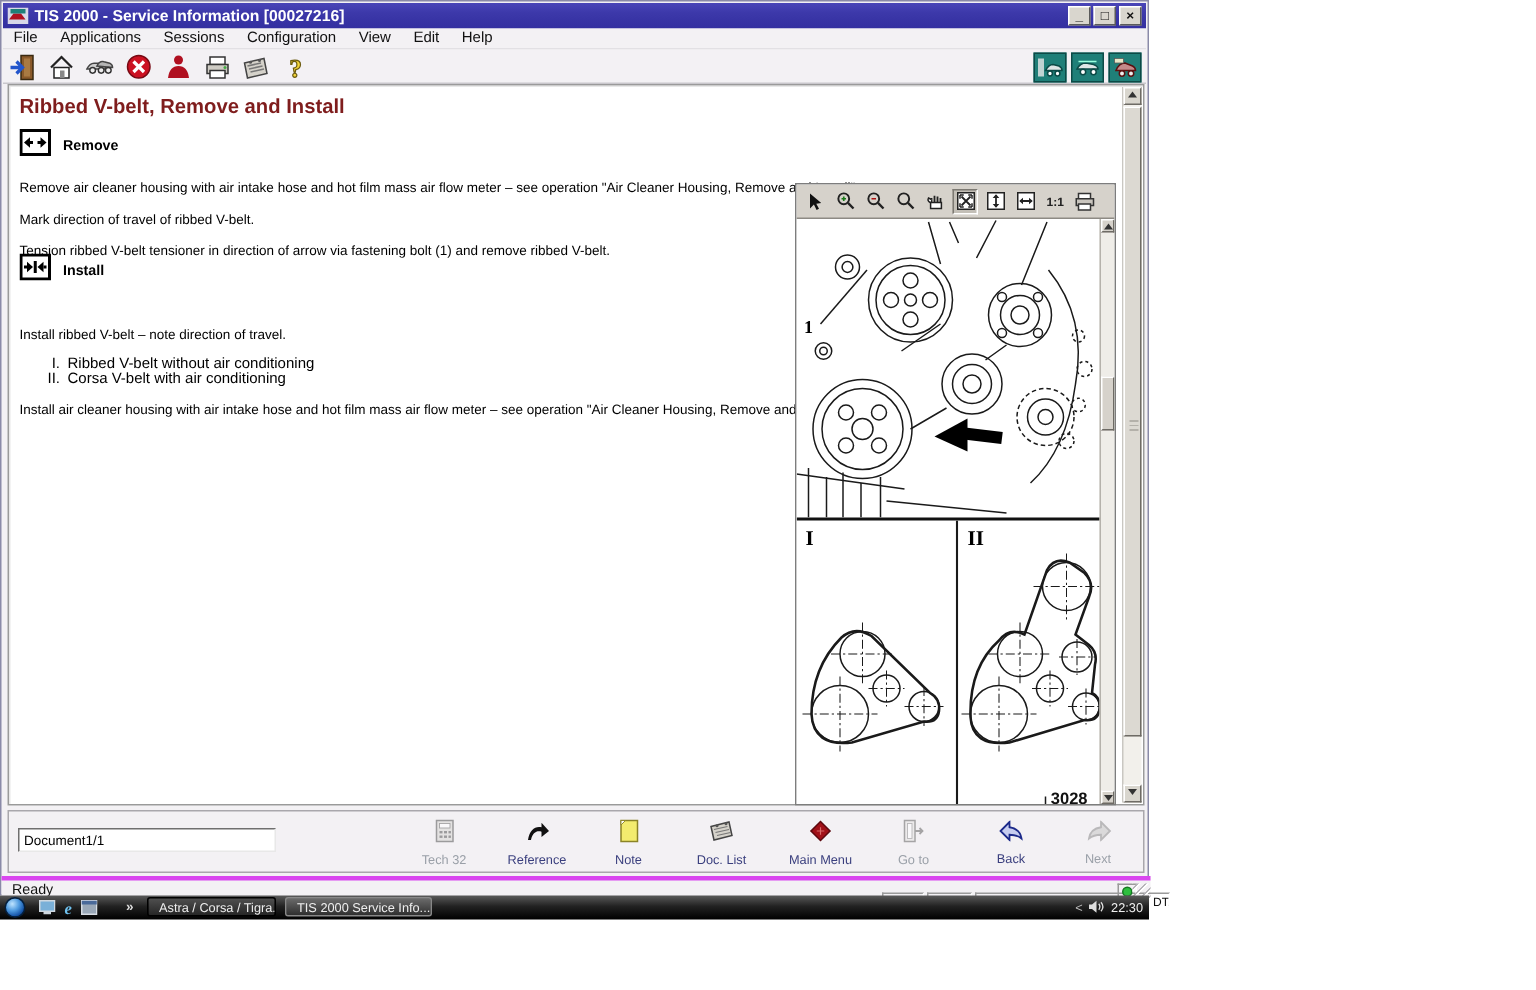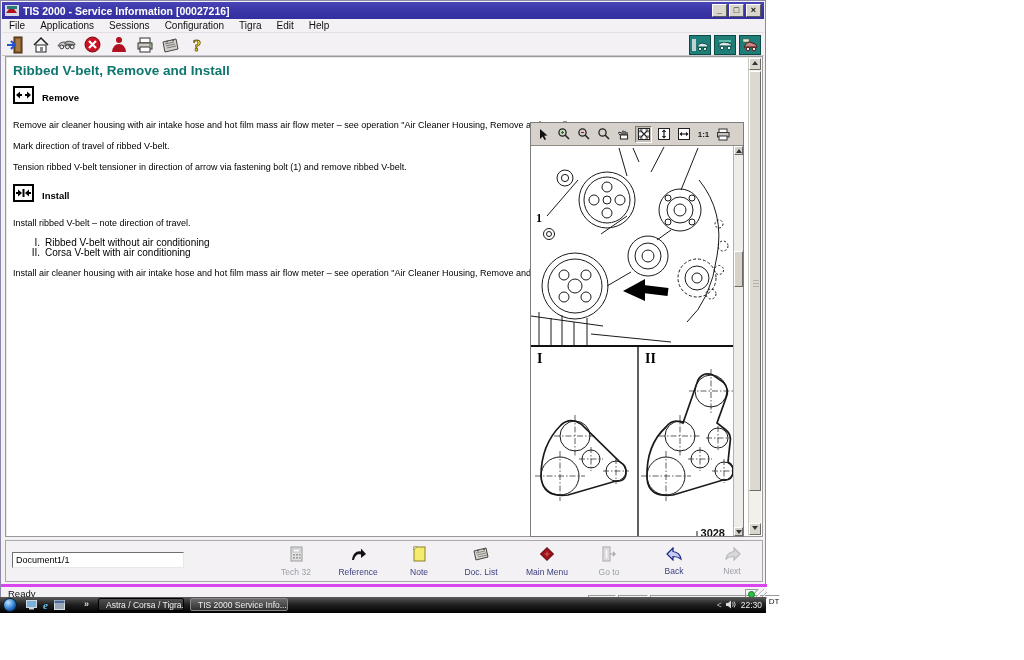--- a/index.html
+++ b/index.html
@@ -19,21 +19,21 @@
   .menubar{position:absolute;left:1px;top:18px;right:1px;height:14px;background:#f3f1f4;display:flex;align-items:center;padding-left:5px;border-bottom:1px solid #e2e0e4;}
   .menu-item{font-size:10px;color:#111;margin-right:11px;padding:0 2px;}
   .toolbar{position:absolute;left:1px;top:32px;right:1px;height:23px;background:#f3f1f4;border-bottom:1px solid #c9c7cc;}
   .tbrow{position:absolute;left:3px;top:2px;display:flex;gap:7px;align-items:center;}
   .tbtn{width:19px;height:19px;display:flex;align-items:center;justify-content:center;}
   .tb-right{position:absolute;right:3px;top:2px;display:flex;gap:3px;}
   .tealbtn{width:22px;height:20px;background:#1f7f78;border:1px solid #0c4a46;display:flex;align-items:center;justify-content:center;}
 
   
   .docarea{position:absolute;left:4px;top:55px;width:758px;height:481px;background:#fff;border:1px solid #9a9a9a;box-shadow:inset 1px 1px 0 #e8e8e8;}
-  .doc-title{position:absolute;left:7px;top:6px;font-size:13.5px;font-weight:bold;color:#0f766e;white-space:nowrap;}
+  .doc-title{position:absolute;left:7px;top:6px;font-size:13.5px;font-weight:bold;color:#7f1d1d;white-space:nowrap;}
   .oprow{position:absolute;left:7px;display:flex;align-items:flex-end;gap:8px;}
   .oprow .oplabel{font-size:9.5px;font-weight:bold;color:#000;padding-bottom:1px;}
   .para{position:absolute;left:7px;font-size:9px;color:#000;white-space:nowrap;}
   .li-row{position:absolute;font-size:10px;color:#000;white-space:nowrap;}
   .li-num{display:inline-block;width:16px;text-align:right;margin-right:5px;}
 
   
   .img-panel{position:absolute;left:524px;top:65px;width:214px;height:415px;border:1px solid #7d7d7d;background:#fff;overflow:hidden;}
   .img-toolbar{position:absolute;left:0;top:0;right:0;height:23px;background:#d6d2cb;border-bottom:1px solid #8d8a84;display:flex;align-items:center;padding-left:4px;gap:3px;}
   .itbtn{width:17px;height:17px;display:flex;align-items:center;justify-content:center;}
@@ -107,21 +107,21 @@
         <button class="wbtn">□</button>
         <button class="wbtn">×</button>
       </span>
     </div>
 
     <div class="menubar">
       <span class="menu-item">File</span>
       <span class="menu-item">Applications</span>
       <span class="menu-item">Sessions</span>
       <span class="menu-item">Configuration</span>
-      <span class="menu-item">Tigra</span>
+      <span class="menu-item">View</span>
       <span class="menu-item">Edit</span>
       <span class="menu-item">Help</span>
     </div>
 
     <div class="toolbar">
       <div class="tbrow">
         <span class="tbtn">
           <svg width="18" height="18" viewBox="0 0 18 18">
               <rect x="8" y="1" width="8" height="16" fill="#8a5a2a" stroke="#3a2a10"></rect>
               <rect x="10" y="3" width="4" height="12" fill="#a97a42"></rect>
@@ -218,21 +218,21 @@
               <path d="M14,5.5 L18,9 L14,12.5 Z" fill="#000"></path>
             </svg>
         </span>
         <span class="oplabel">Remove</span>
       </div>
 
       <div class="para" style="top:63px;">Remove air cleaner housing with air intake hose and hot film mass air flow meter – see operation "Air Cleaner Housing, Remove and Install".</div>
       <div class="para" style="top:84px;">Mark direction of travel of ribbed V-belt.</div>
       <div class="para" style="top:105px;">Tension ribbed V-belt tensioner in direction of arrow via fastening bolt (1) and remove ribbed V-belt.</div>
 
-      <div class="oprow" style="top:127px;text-align:center;">
+      <div class="oprow" style="top:112px;text-align:center;">
         <span>
           <svg width="21" height="18" viewBox="0 0 21 18">
               <rect x="1" y="1" width="19" height="16" fill="#fff" stroke="#000" stroke-width="2"></rect>
               <path d="M3,9 L5,9 M16,9 L18,9 M10.5,5 L10.5,13" stroke="#000" stroke-width="2"></path>
               <path d="M5,5.5 L9,9 L5,12.5 Z" fill="#000"></path>
               <path d="M16,5.5 L12,9 L16,12.5 Z" fill="#000"></path>
             </svg>
         </span>
         <span class="oplabel">Install</span>
       </div>

